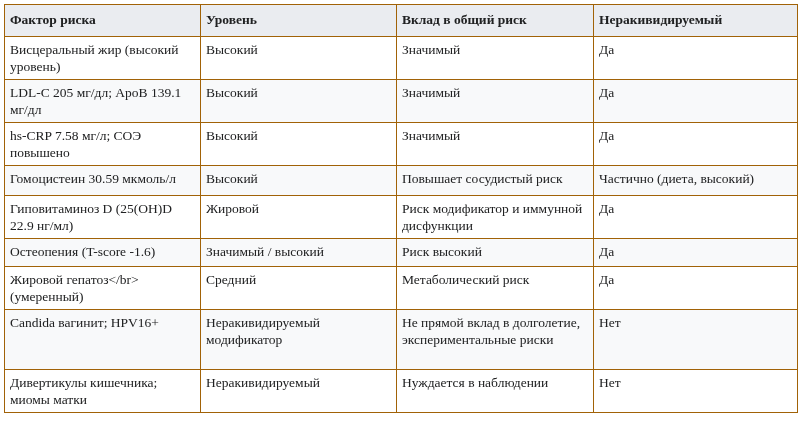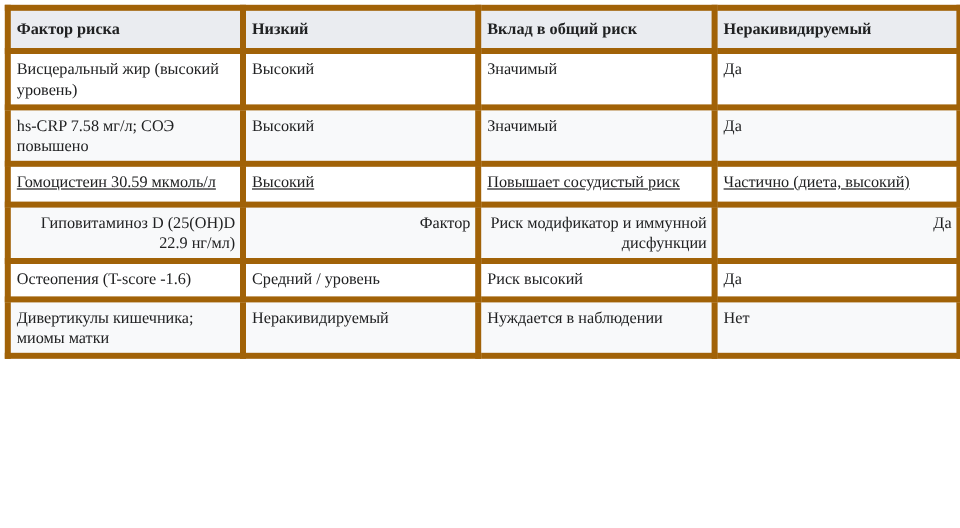--- a/index.html
+++ b/index.html
@@ -25,95 +25,113 @@
       width: 793px;
       table-layout: fixed;
       background: #f8f9fa;
       border: 1px solid #a2a9b1;
     }
     col.c1 { width: 196px; }
     col.c2 { width: 196px; }
     col.c3 { width: 197px; }
     col.c4 { width: 204px; }
     th, td {
-      border: 5px solid #a16207;
+      border: 1px solid #a16207;
       padding: 4px 4px 4px 5px;
       vertical-align: top;
       text-align: left;
       font-size: 13.5px;
       line-height: 17px;
     }
     th {
       background: #eaecf0;
       font-weight: bold;
       height: 21px;
       padding-top: 6px;
     }
     tbody tr:nth-child(odd) td { background: #ffffff; }
     tbody tr:nth-child(even) td { background: #f8f9fa; }
     tr.r1 td { height: 29px; margin-top: 36px; }
     tr.r2 td { height: 31px; }
     tr.r3 td { height: 33px; }
-    tr.r4 td { height: 21px; text-decoration: underline; }
-    tr.r5 td { height: 31px; text-align: right; }
+    tr.r4 td { height: 21px; }
+    tr.r5 td { height: 31px; }
     tr.r6 td { height: 19px; }
     tr.r7 td { height: 31px; }
     tr.r8 td { height: 31px; }
     tr.r9 td { height: 51px; }
     tr.r10 td { height: 31px; }
   </style>
 </head>
 <body>
 
 <div class="wrap">
   <table>
     <colgroup>
       <col class="c1">
         <col class="c2">
         <col class="c3">
         <col class="c4">
     </colgroup>
     <thead>
       <tr>
         <th>Фактор риска</th>
-        <th>Низкий</th>
+        <th>Уровень</th>
         <th>Вклад в общий риск</th>
         <th>Неракивидируемый</th>
       </tr>
     </thead>
     <tbody>
       <tr class="r1">
         <td>Висцеральный жир (высокий уровень)</td>
+        <td>Высокий</td>
+        <td>Значимый</td>
+        <td>Да</td>
+      </tr>
+      <tr class="r2">
+        <td>LDL-C 205 мг/дл; ApoB 139.1 мг/дл</td>
         <td>Высокий</td>
         <td>Значимый</td>
         <td>Да</td>
       </tr>
       <tr class="r3">
         <td>hs-CRP 7.58 мг/л; СОЭ повышено</td>
         <td>Высокий</td>
         <td>Значимый</td>
         <td>Да</td>
       </tr>
       <tr class="r4">
         <td>Гомоцистеин 30.59 мкмоль/л</td>
         <td>Высокий</td>
         <td>Повышает сосудистый риск</td>
         <td>Частично (диета, высокий)</td>
       </tr>
       <tr class="r5">
         <td>Гиповитаминоз D (25(OH)D 22.9 нг/мл)</td>
-        <td>Фактор</td>
+        <td>Жировой</td>
         <td>Риск модификатор и иммунной дисфункции</td>
         <td>Да</td>
       </tr>
       <tr class="r6">
         <td>Остеопения (T-score -1.6)</td>
-        <td>Средний / уровень</td>
+        <td>Значимый / высокий</td>
         <td>Риск высокий</td>
         <td>Да</td>
+      </tr>
+      <tr class="r7">
+        <td>Жировой гепатоз&lt;/br&gt;(умеренный)</td>
+        <td>Средний</td>
+        <td>Метаболический риск</td>
+        <td>Да</td>
+      </tr>
+      <tr class="r9">
+        <td>Candida вагинит; HPV16+</td>
+        <td>Неракивидируемый модификатор</td>
+        <td>Не прямой вклад в долголетие, экспериментальные риски</td>
+        <td>Нет</td>
       </tr>
       <tr class="r10">
         <td>Дивертикулы кишечника; миомы матки</td>
         <td>Неракивидируемый</td>
         <td>Нуждается в наблюдении</td>
         <td>Нет</td>
       </tr>
     </tbody>
   </table>
 </div>

